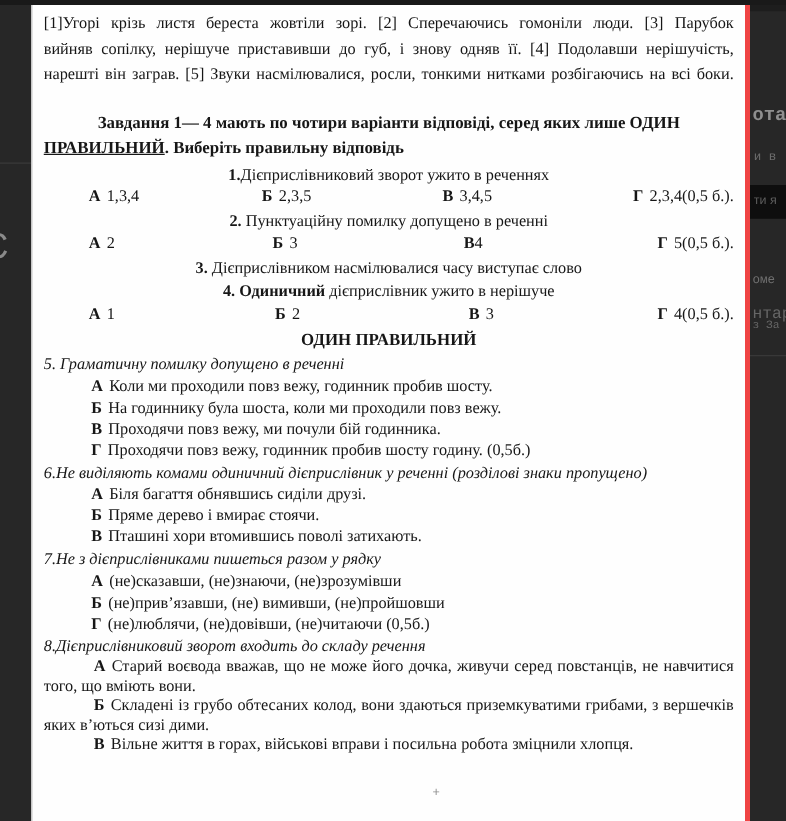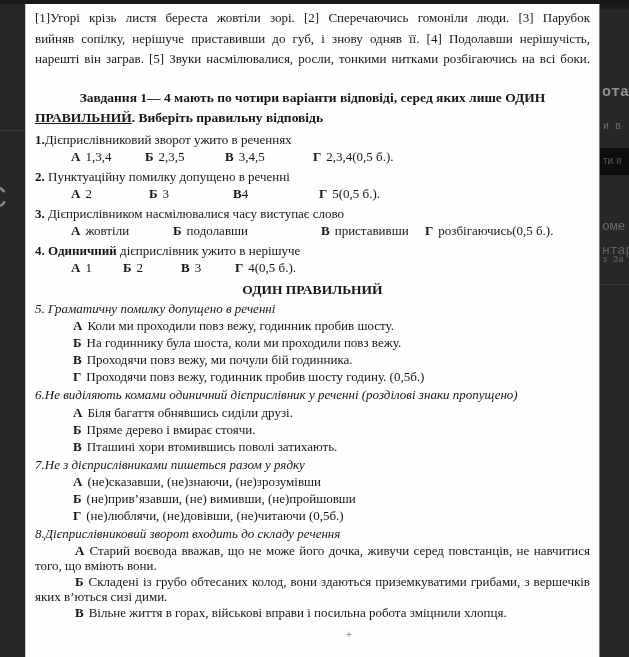--- a/index.html
+++ b/index.html
@@ -12,37 +12,37 @@
   .strip-right{left:600px;width:29px;}
   .frag{position:absolute;color:#757575;white-space:nowrap;
         font-family:Liberation Mono, monospace;}
   .frag-c{left:-11px;top:182px;font-size:30px;color:#8a8a8a;}
   .lstrip-line{position:absolute;left:0;top:130px;width:25px;height:1px;background:#3a3a3a;}
   .rfrag-1{left:2px;top:84px;font-size:15px;font-weight:bold;color:#8f8f8f;}
   .rfrag-2{left:3px;top:121px;font-size:10px;color:#6d6d6d;}
   .hl-block{position:absolute;left:0;top:148px;width:29px;height:27px;background:#0e0e0e;padding-left:31px;}
   .rfrag-3{left:3px;top:7px;font-size:10px;color:#5d5d5d;position:absolute;
            font-family:"Liberation Sans",sans-serif;white-space:nowrap;}
-  .rfrag-4{left:2px;top:219px;font-size:13px;color:#707070;text-align:center;}
+  .rfrag-4{left:2px;top:219px;font-size:10px;color:#707070;text-align:center;}
   .rfrag-5{left:2px;top:243px;font-size:13px;color:#666;}
   .rfrag-6{left:2px;top:255px;font-size:9px;color:#666;}
   .rstrip-line{position:absolute;left:0;top:284px;width:29px;height:1px;background:#383838;}
   .rstrip-top{position:absolute;left:0;top:0;width:29px;height:9px;background:#1d1d1d;}
 
   
   .page{position:absolute;left:25px;top:4px;width:575px;height:653px;background:#fefefe;
         box-sizing:border-box;padding:4px 9px 0 9px;color:#161616;font-size:13px;
-        border-left:1px solid #c6c6c6;border-right:1px solid #ef4444;}
+        border-left:1px solid #c6c6c6;border-right:4px solid #ef4444;}
   .intro-line{text-align:justify;text-align-last:justify;line-height:20.5px;}
   .h1{font-weight:bold;font-size:13.5px;line-height:20.5px;margin-top:18px;}
   .h1 .c{text-align:center;}
   .uline{text-decoration:underline;}
-  .qtitle{line-height:16.5px;margin-top:3px;}
+  .qtitle{line-height:16.5px;margin-top:3px;text-align:center;}
   .qtitle b{font-weight:bold;}
-  .opts-row{display:flex;padding-left:36px;line-height:16.5px;margin-top:1px;}
+  .opts-row{display:flex;padding-left:36px;line-height:16.5px;margin-top:1px;justify-content:space-between;}
   .ol{font-weight:bold;margin-right:5px;}
   .cell{white-space:nowrap;}
   .q1o .c1{width:74px}.q1o .c2{width:80px}.q1o .c3{width:88px}
   .q2o .c1{width:78px}.q2o .c2{width:84px}.q2o .c3{width:86px}
   .q3o .c1{width:102px}.q3o .c2{width:148px}.q3o .c3{width:104px}
   .q4o .c1{width:52px}.q4o .c2{width:58px}.q4o .c3{width:54px}
   .h2{font-weight:bold;font-size:13.5px;text-align:center;line-height:19px;margin-top:3px;}
   .qitalic{font-style:italic;line-height:16.5px;margin-top:2px;}
   .oline{padding-left:38px;line-height:17px;}
   .q8opt{padding-left:0;text-indent:40px;line-height:15.5px;text-align:justify;}
@@ -102,26 +102,20 @@
       <div class="opts-row q2o">
         <span class="cell c1"><b class="ol">А</b><span>2</span></span>
         <span class="cell c2"><b class="ol">Б</b><span>3</span></span>
         <span class="cell c3"><b class="ol" style="margin-right:0">В</b><span>4</span></span>
         <span class="cell c4"><b class="ol">Г</b><span>5(0,5 б.).</span></span>
       </div>
     </div>
 
     <div>
       <div class="qtitle"><b>3.</b><span> Дієприслівником насмілювалися часу виступає слово</span></div>
-      <div class="opts-row q3o">
-        <span class="cell c1"><b class="ol">А</b><span>жовтіли</span></span>
-        <span class="cell c2"><b class="ol">Б</b><span>подолавши</span></span>
-        <span class="cell c3"><b class="ol">В</b><span>приставивши</span></span>
-        <span class="cell c4"><b class="ol">Г</b><span>розбігаючись(0,5 б.).</span></span>
-      </div>
     </div>
 
     <div>
       <div class="qtitle"><b>4.</b><b> Одиничний</b><span> дієприслівник  ужито в нерішуче</span></div>
       <div class="opts-row q4o">
         <span class="cell c1"><b class="ol">А</b><span>1</span></span>
         <span class="cell c2"><b class="ol">Б</b><span>2</span></span>
         <span class="cell c3"><b class="ol">В</b><span>3</span></span>
         <span class="cell c4"><b class="ol">Г</b><span>4(0,5 б.).</span></span>
       </div>

